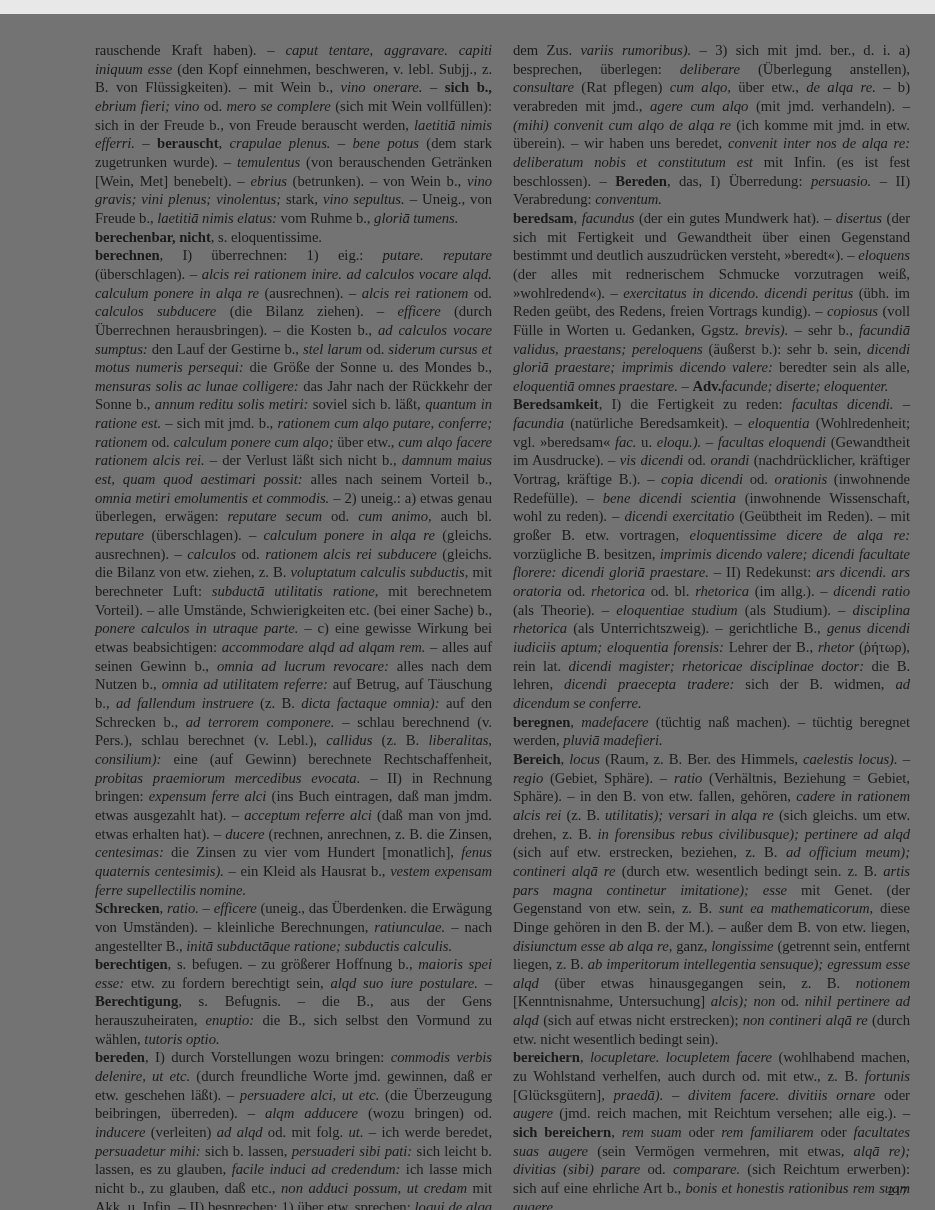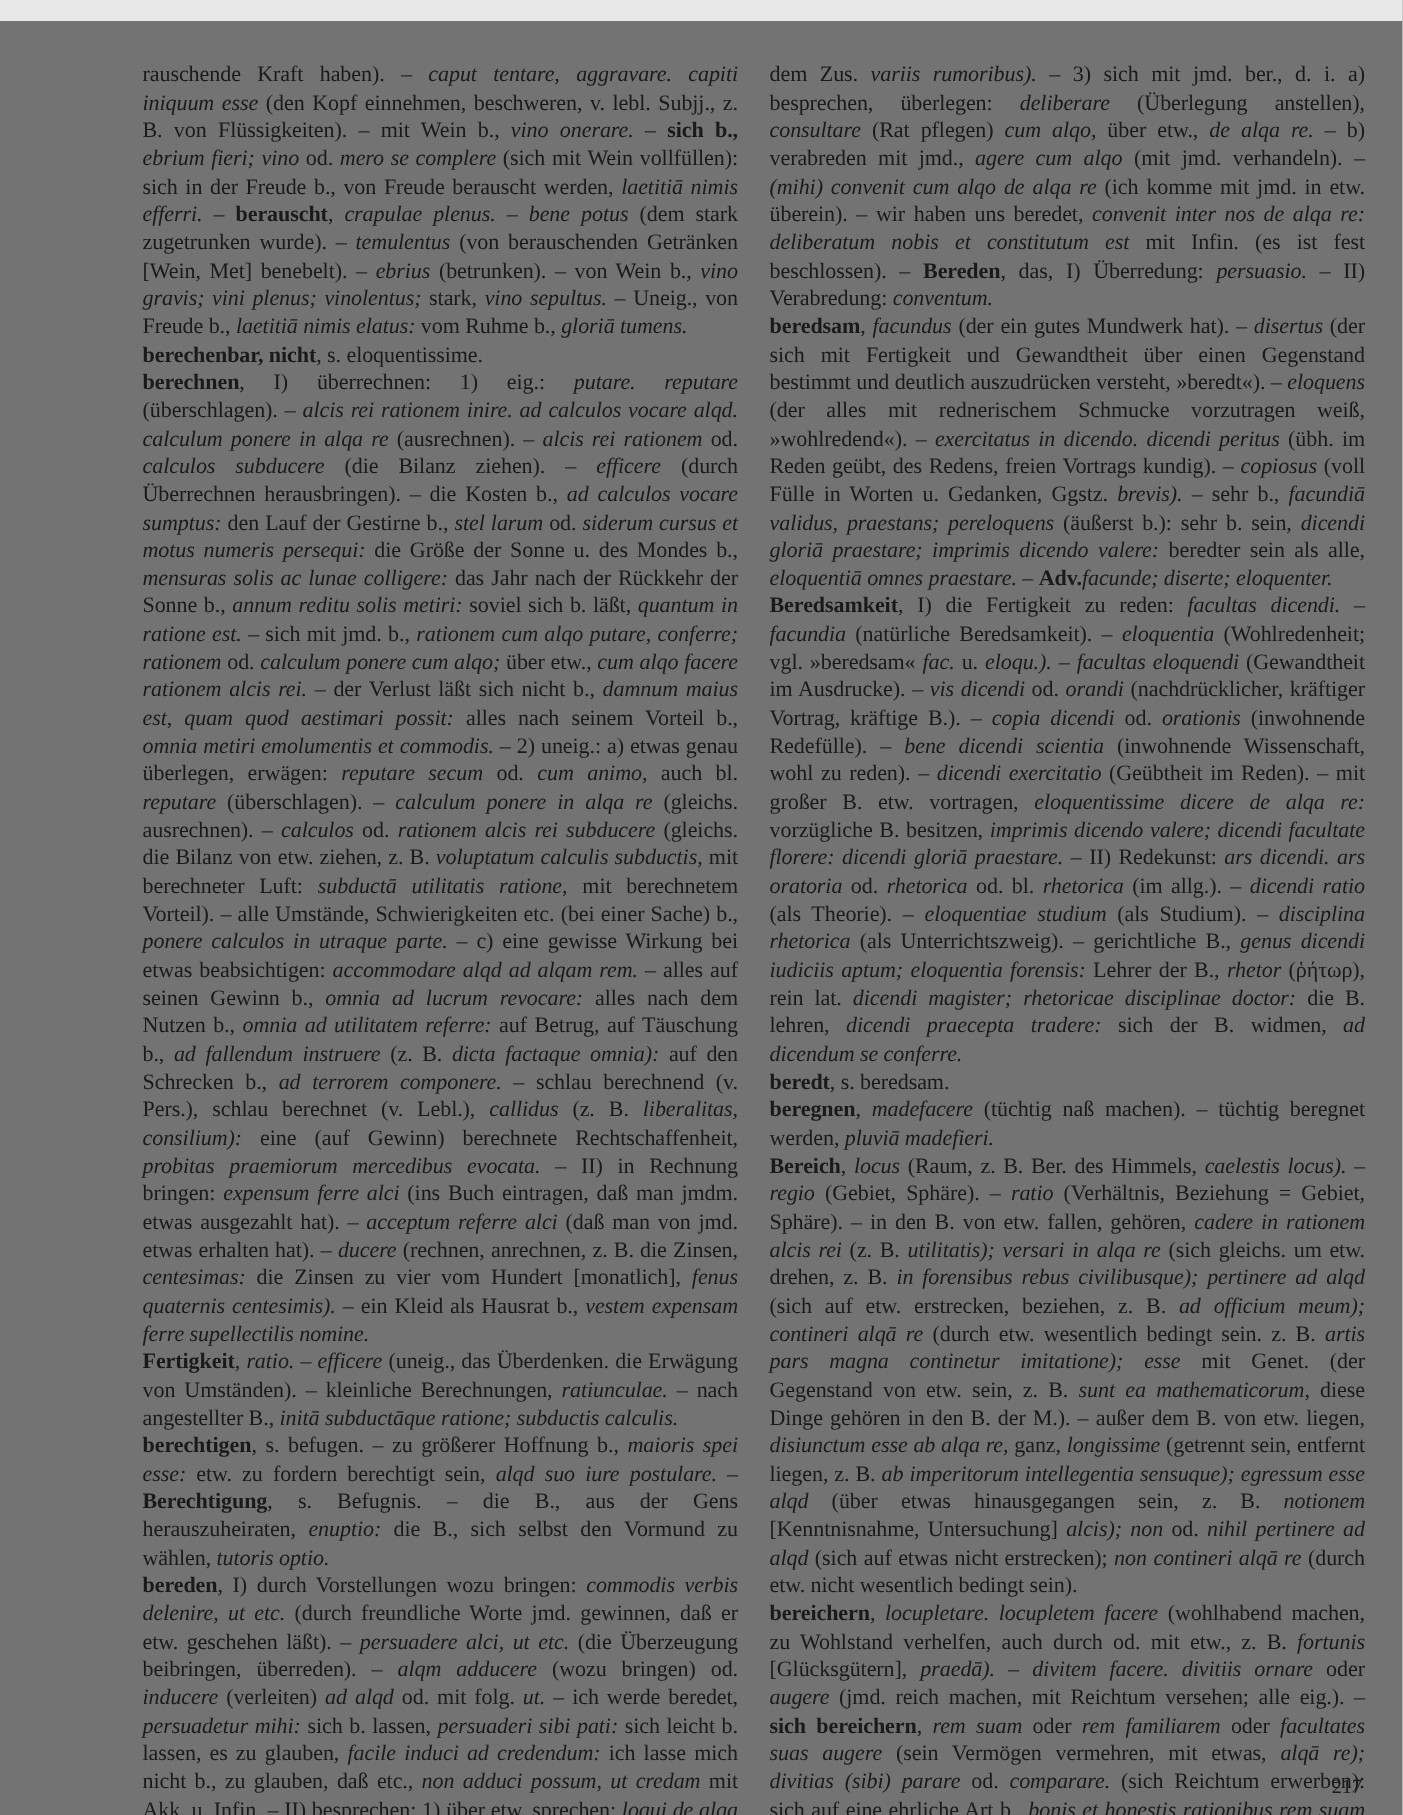--- a/index.html
+++ b/index.html
@@ -43,28 +43,27 @@
 </style>
 </head>
 <body>
 
 <div class="page">
   <div class="columns">
     <div class="col">
         <p><span>rauschende Kraft haben). – </span><em>caput tentare, aggravare. capiti iniquum esse</em><span> (den Kopf einnehmen, beschweren, v. lebl. Subjj., z. B. von Flüssigkeiten). – mit Wein b., </span><em>vino onerare.</em><span> – </span><strong>sich b.,</strong><span> </span><em>ebrium fieri; vino</em><span> od. </span><em>mero se complere</em><span> (sich mit Wein vollfüllen): sich in der Freude b., von Freude berauscht werden, </span><em>laetitiā nimis efferri.</em><span> – </span><strong>berauscht</strong><span>, </span><em>crapulae plenus.</em><span> – </span><em>bene potus</em><span> (dem stark zugetrunken wurde). – </span><em>temulentus</em><span> (von berauschenden Getränken [Wein, Met] benebelt). – </span><em>ebrius</em><span> (betrunken). – von Wein b., </span><em>vino gravis; vini plenus; vinolentus;</em><span> stark, </span><em>vino sepultus.</em><span> – Uneig., von Freude b., </span><em>laetitiā nimis elatus:</em><span> vom Ruhme b., </span><em>gloriā tumens.</em></p>
         <p><strong>berechenbar, nicht</strong><span>, s. eloquentissime.</span></p>
         <p><strong>berechnen</strong><span>, I) überrechnen: 1) eig.: </span><em>putare. reputare</em><span> (überschlagen). – </span><em>alcis rei rationem inire. ad calculos vocare alqd. calculum ponere in alqa re</em><span> (ausrechnen). – </span><em>alcis rei rationem</em><span> od. </span><em>calculos subducere</em><span> (die Bilanz ziehen). – </span><em>efficere</em><span> (durch Überrechnen herausbringen). – die Kosten b., </span><em>ad calculos vocare sumptus:</em><span> den Lauf der Gestirne b., </span><em>stel larum</em><span> od. </span><em>siderum cursus et motus numeris persequi:</em><span> die Größe der Sonne u. des Mondes b., </span><em>mensuras solis ac lunae colligere:</em><span> das Jahr nach der Rückkehr der Sonne b., </span><em>annum reditu solis metiri:</em><span> soviel sich b. läßt, </span><em>quantum in ratione est.</em><span> – sich mit jmd. b., </span><em>rationem cum alqo putare, conferre; rationem</em><span> od. </span><em>calculum ponere cum alqo;</em><span> über etw., </span><em>cum alqo facere rationem alcis rei.</em><span> – der Verlust läßt sich nicht b., </span><em>damnum maius est, quam quod aestimari possit:</em><span> alles nach seinem Vorteil b., </span><em>omnia metiri emolumentis et commodis.</em><span> – 2) uneig.: a) etwas genau überlegen, erwägen: </span><em>reputare secum</em><span> od. </span><em>cum animo,</em><span> auch bl. </span><em>reputare</em><span> (überschlagen). – </span><em>calculum ponere in alqa re</em><span> (gleichs. ausrechnen). – </span><em>calculos</em><span> od. </span><em>rationem alcis rei subducere</em><span> (gleichs. die Bilanz von etw. ziehen, z. B. </span><em>voluptatum calculis subductis,</em><span> mit berechneter Luft: </span><em>subductā utilitatis ratione,</em><span> mit berechnetem Vorteil). – alle Umstände, Schwierigkeiten etc. (bei einer Sache) b., </span><em>ponere calculos in utraque parte.</em><span> – c) eine gewisse Wirkung bei etwas beabsichtigen: </span><em>accommodare alqd ad alqam rem.</em><span> – alles auf seinen Gewinn b., </span><em>omnia ad lucrum revocare:</em><span> alles nach dem Nutzen b., </span><em>omnia ad utilitatem referre:</em><span> auf Betrug, auf Täuschung b., </span><em>ad fallendum instruere</em><span> (z. B. </span><em>dicta factaque omnia):</em><span> auf den Schrecken b., </span><em>ad terrorem componere.</em><span> – schlau berechnend (v. Pers.), schlau berechnet (v. Lebl.), </span><em>callidus</em><span> (z. B. </span><em>liberalitas, consilium):</em><span> eine (auf Gewinn) berechnete Rechtschaffenheit, </span><em>probitas praemiorum mercedibus evocata.</em><span> – II) in Rechnung bringen: </span><em>expensum ferre alci</em><span> (ins Buch eintragen, daß man jmdm. etwas ausgezahlt hat). – </span><em>acceptum referre alci</em><span> (daß man von jmd. etwas erhalten hat). – </span><em>ducere</em><span> (rechnen, anrechnen, z. B. die Zinsen, </span><em>centesimas:</em><span> die Zinsen zu vier vom Hundert [monatlich], </span><em>fenus quaternis centesimis).</em><span> – ein Kleid als Hausrat b., </span><em>vestem expensam ferre supellectilis nomine.</em></p>
-        <p><strong>Fertigkeit</strong><span>, </span><em>ratio.</em><span> – </span><em>efficere</em><span> (uneig., das Überdenken. die Erwägung von Umständen). – kleinliche Berechnungen, </span><em>ratiunculae.</em><span> – nach angestellter B., </span><em>initā subductāque ratione; subductis calculis.</em></p>
+        <p><strong>Schrecken</strong><span>, </span><em>ratio.</em><span> – </span><em>efficere</em><span> (uneig., das Überdenken. die Erwägung von Umständen). – kleinliche Berechnungen, </span><em>ratiunculae.</em><span> – nach angestellter B., </span><em>initā subductāque ratione; subductis calculis.</em></p>
         <p><strong>berechtigen</strong><span>, s. befugen. – zu größerer Hoffnung b., </span><em>maioris spei esse:</em><span> etw. zu fordern berechtigt sein, </span><em>alqd suo iure postulare.</em><span> – </span><strong>Berechtigung</strong><span>, s. Befugnis. – die B., aus der Gens herauszuheiraten, </span><em>enuptio:</em><span> die B., sich selbst den Vormund zu wählen, </span><em>tutoris optio.</em></p>
         <p><strong>bereden</strong><span>, I) durch Vorstellungen wozu bringen: </span><em>commodis verbis delenire, ut etc.</em><span> (durch freundliche Worte jmd. gewinnen, daß er etw. geschehen läßt). – </span><em>persuadere alci, ut etc.</em><span> (die Überzeugung beibringen, überreden). – </span><em>alqm adducere</em><span> (wozu bringen) od. </span><em>inducere</em><span> (verleiten) </span><em>ad alqd</em><span> od. mit folg. </span><em>ut.</em><span> – ich werde beredet, </span><em>persuadetur mihi:</em><span> sich b. lassen, </span><em>persuaderi sibi pati:</em><span> sich leicht b. lassen, es zu glauben, </span><em>facile induci ad credendum:</em><span> ich lasse mich nicht b., zu glauben, daß etc., </span><em>non adduci possum, ut credam</em><span> mit Akk. u. Infin. – II) besprechen: 1) über etw. sprechen: </span><em>loqui de alqa re.</em></p>
       </div>
     <div class="col">
         <p><span>dem Zus. </span><em>variis rumoribus).</em><span> – 3) sich mit jmd. ber., d. i. a) besprechen, überlegen: </span><em>deliberare</em><span> (Überlegung anstellen), </span><em>consultare</em><span> (Rat pflegen) </span><em>cum alqo,</em><span> über etw., </span><em>de alqa re.</em><span> – b) verabreden mit jmd., </span><em>agere cum alqo</em><span> (mit jmd. verhandeln). – </span><em>(mihi) convenit cum alqo de alqa re</em><span> (ich komme mit jmd. in etw. überein). – wir haben uns beredet, </span><em>convenit inter nos de alqa re: deliberatum nobis et constitutum est</em><span> mit Infin. (es ist fest beschlossen). – </span><strong>Bereden</strong><span>, das, I) Überredung: </span><em>persuasio.</em><span> – II) Verabredung: </span><em>conventum.</em></p>
         <p><strong>beredsam</strong><span>, </span><em>facundus</em><span> (der ein gutes Mundwerk hat). – </span><em>disertus</em><span> (der sich mit Fertigkeit und Gewandtheit über einen Gegenstand bestimmt und deutlich auszudrücken versteht, »beredt«). – </span><em>eloquens</em><span> (der alles mit rednerischem Schmucke vorzutragen weiß, »wohlredend«). – </span><em>exercitatus in dicendo. dicendi peritus</em><span> (übh. im Reden geübt, des Redens, freien Vortrags kundig). – </span><em>copiosus</em><span> (voll Fülle in Worten u. Gedanken, Ggstz. </span><em>brevis).</em><span> – sehr b., </span><em>facundiā validus, praestans; pereloquens</em><span> (äußerst b.): sehr b. sein, </span><em>dicendi gloriā praestare; imprimis dicendo valere:</em><span> beredter sein als alle, </span><em>eloquentiā omnes praestare.</em><span> – </span><strong>Adv.</strong><em>facunde; diserte; eloquenter.</em></p>
         <p><strong>Beredsamkeit</strong><span>, I) die Fertigkeit zu reden: </span><em>facultas dicendi.</em><span> – </span><em>facundia</em><span> (natürliche Beredsamkeit). – </span><em>eloquentia</em><span> (Wohlredenheit; vgl. »beredsam« </span><em>fac.</em><span> u. </span><em>eloqu.).</em><span> – </span><em>facultas eloquendi</em><span> (Gewandtheit im Ausdrucke). – </span><em>vis dicendi</em><span> od. </span><em>orandi</em><span> (nachdrücklicher, kräftiger Vortrag, kräftige B.). – </span><em>copia dicendi</em><span> od. </span><em>orationis</em><span> (inwohnende Redefülle). – </span><em>bene dicendi scientia</em><span> (inwohnende Wissenschaft, wohl zu reden). – </span><em>dicendi exercitatio</em><span> (Geübtheit im Reden). – mit großer B. etw. vortragen, </span><em>eloquentissime dicere de alqa re:</em><span> vorzügliche B. besitzen, </span><em>imprimis dicendo valere; dicendi facultate florere: dicendi gloriā praestare.</em><span> – II) Redekunst: </span><em>ars dicendi. ars oratoria</em><span> od. </span><em>rhetorica</em><span> od. bl. </span><em>rhetorica</em><span> (im allg.). – </span><em>dicendi ratio</em><span> (als Theorie). – </span><em>eloquentiae studium</em><span> (als Studium). – </span><em>disciplina rhetorica</em><span> (als Unterrichtszweig). – gerichtliche B., </span><em>genus dicendi iudiciis aptum; eloquentia forensis:</em><span> Lehrer der B., </span><em>rhetor</em><span> (ῥήτωρ), rein lat. </span><em>dicendi magister; rhetoricae disciplinae doctor:</em><span> die B. lehren, </span><em>dicendi praecepta tradere:</em><span> sich der B. widmen, </span><em>ad dicendum se conferre.</em></p>
-        <p><strong>beredt</strong><span>, s. beredsam.</span></p>
         <p><strong>beregnen</strong><span>, </span><em>madefacere</em><span> (tüchtig naß machen). – tüchtig beregnet werden, </span><em>pluviā madefieri.</em></p>
         <p><strong>Bereich</strong><span>, </span><em>locus</em><span> (Raum, z. B. Ber. des Himmels, </span><em>caelestis locus).</em><span> – </span><em>regio</em><span> (Gebiet, Sphäre). – </span><em>ratio</em><span> (Verhältnis, Beziehung = Gebiet, Sphäre). – in den B. von etw. fallen, gehören, </span><em>cadere in rationem alcis rei</em><span> (z. B. </span><em>utilitatis); versari in alqa re</em><span> (sich gleichs. um etw. drehen, z. B. </span><em>in forensibus rebus civilibusque); pertinere ad alqd</em><span> (sich auf etw. erstrecken, beziehen, z. B. </span><em>ad officium meum); contineri alqā re</em><span> (durch etw. wesentlich bedingt sein. z. B. </span><em>artis pars magna continetur imitatione); esse</em><span> mit Genet. (der Gegenstand von etw. sein, z. B. </span><em>sunt ea mathematicorum,</em><span> diese Dinge gehören in den B. der M.). – außer dem B. von etw. liegen, </span><em>disiunctum esse ab alqa re,</em><span> ganz, </span><em>longissime</em><span> (getrennt sein, entfernt liegen, z. B. </span><em>ab imperitorum intellegentia sensuque); egressum esse alqd</em><span> (über etwas hinausgegangen sein, z. B. </span><em>notionem</em><span> [Kenntnisnahme, Untersuchung] </span><em>alcis); non</em><span> od. </span><em>nihil pertinere ad alqd</em><span> (sich auf etwas nicht erstrecken); </span><em>non contineri alqā re</em><span> (durch etw. nicht wesentlich bedingt sein).</span></p>
         <p><strong>bereichern</strong><span>, </span><em>locupletare. locupletem facere</em><span> (wohlhabend machen, zu Wohlstand verhelfen, auch durch od. mit etw., z. B. </span><em>fortunis</em><span> [Glücksgütern], </span><em>praedā).</em><span> – </span><em>divitem facere. divitiis ornare</em><span> oder </span><em>augere</em><span> (jmd. reich machen, mit Reichtum versehen; alle eig.). – </span><strong>sich bereichern</strong><span>, </span><em>rem suam</em><span> oder </span><em>rem familiarem</em><span> oder </span><em>facultates suas augere</em><span> (sein Vermögen vermehren, mit etwas, </span><em>alqā re); divitias (sibi) parare</em><span> od. </span><em>comparare.</em><span> (sich Reichtum erwerben): sich auf eine ehrliche Art b., </span><em>bonis et honestis rationibus rem suam augere</em></p>
       </div>
   </div>
   <div class="page-number">217</div>
 </div>
 
 </body></html>

